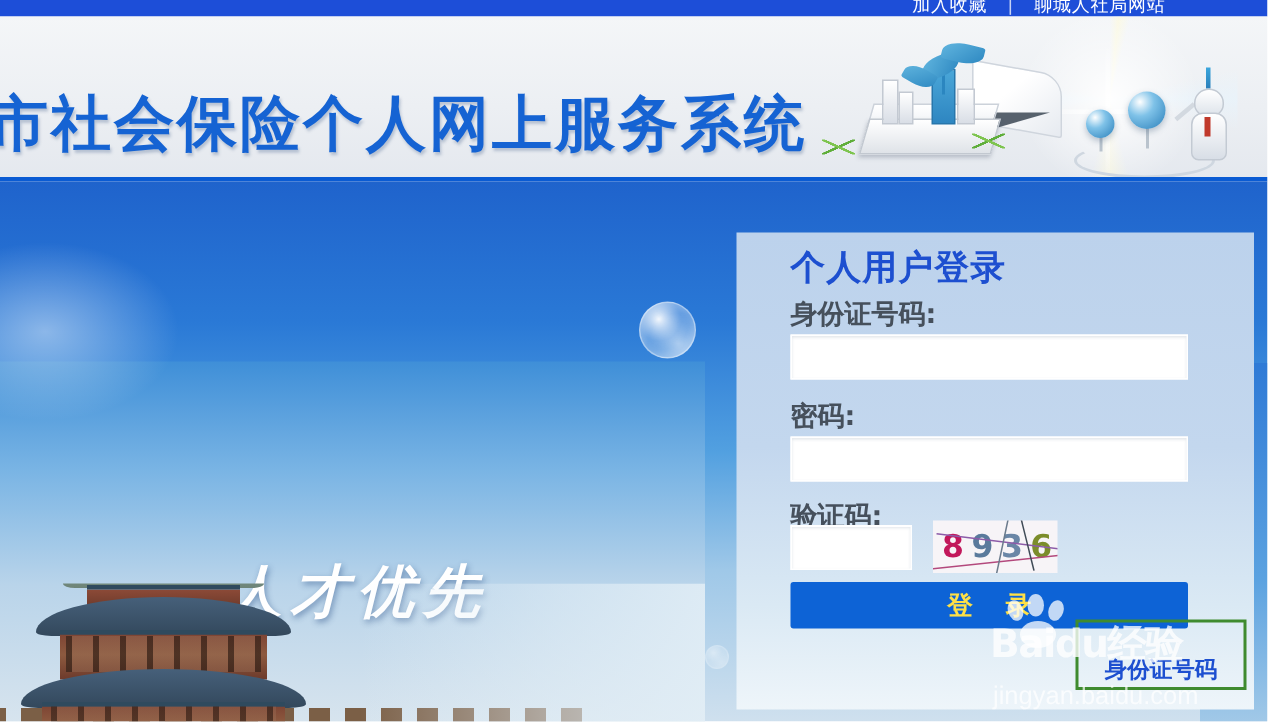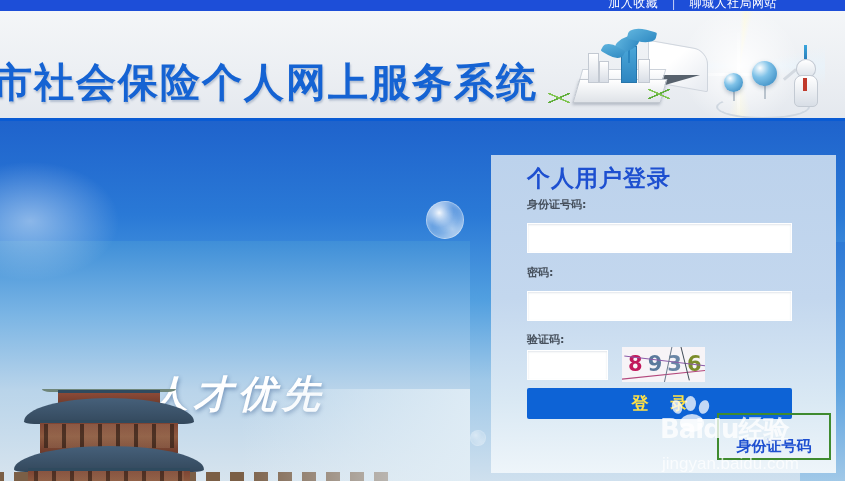--- a/index.html
+++ b/index.html
@@ -313,21 +313,21 @@
     font-size: 23px;
     font-weight: bold;
     color: #1d4fd0;
     letter-spacing: 1px;
     white-space: nowrap;
     font-family: "DejaVu Sans", "Liberation Sans", sans-serif;
   }
   .field-label {
     position: absolute;
     left: 36px;
-    font-size: 11px;
+    font-size: 18px;
     font-weight: bold;
     color: #46505c;
     white-space: nowrap;
     font-family: "DejaVu Sans", "Liberation Sans", sans-serif;
   }
   .lbl-id   { top: 42px; }
   .lbl-pw   { top: 110px; }
   .lbl-cap  { top: 177px; }
   .field-input {
     position: absolute;

